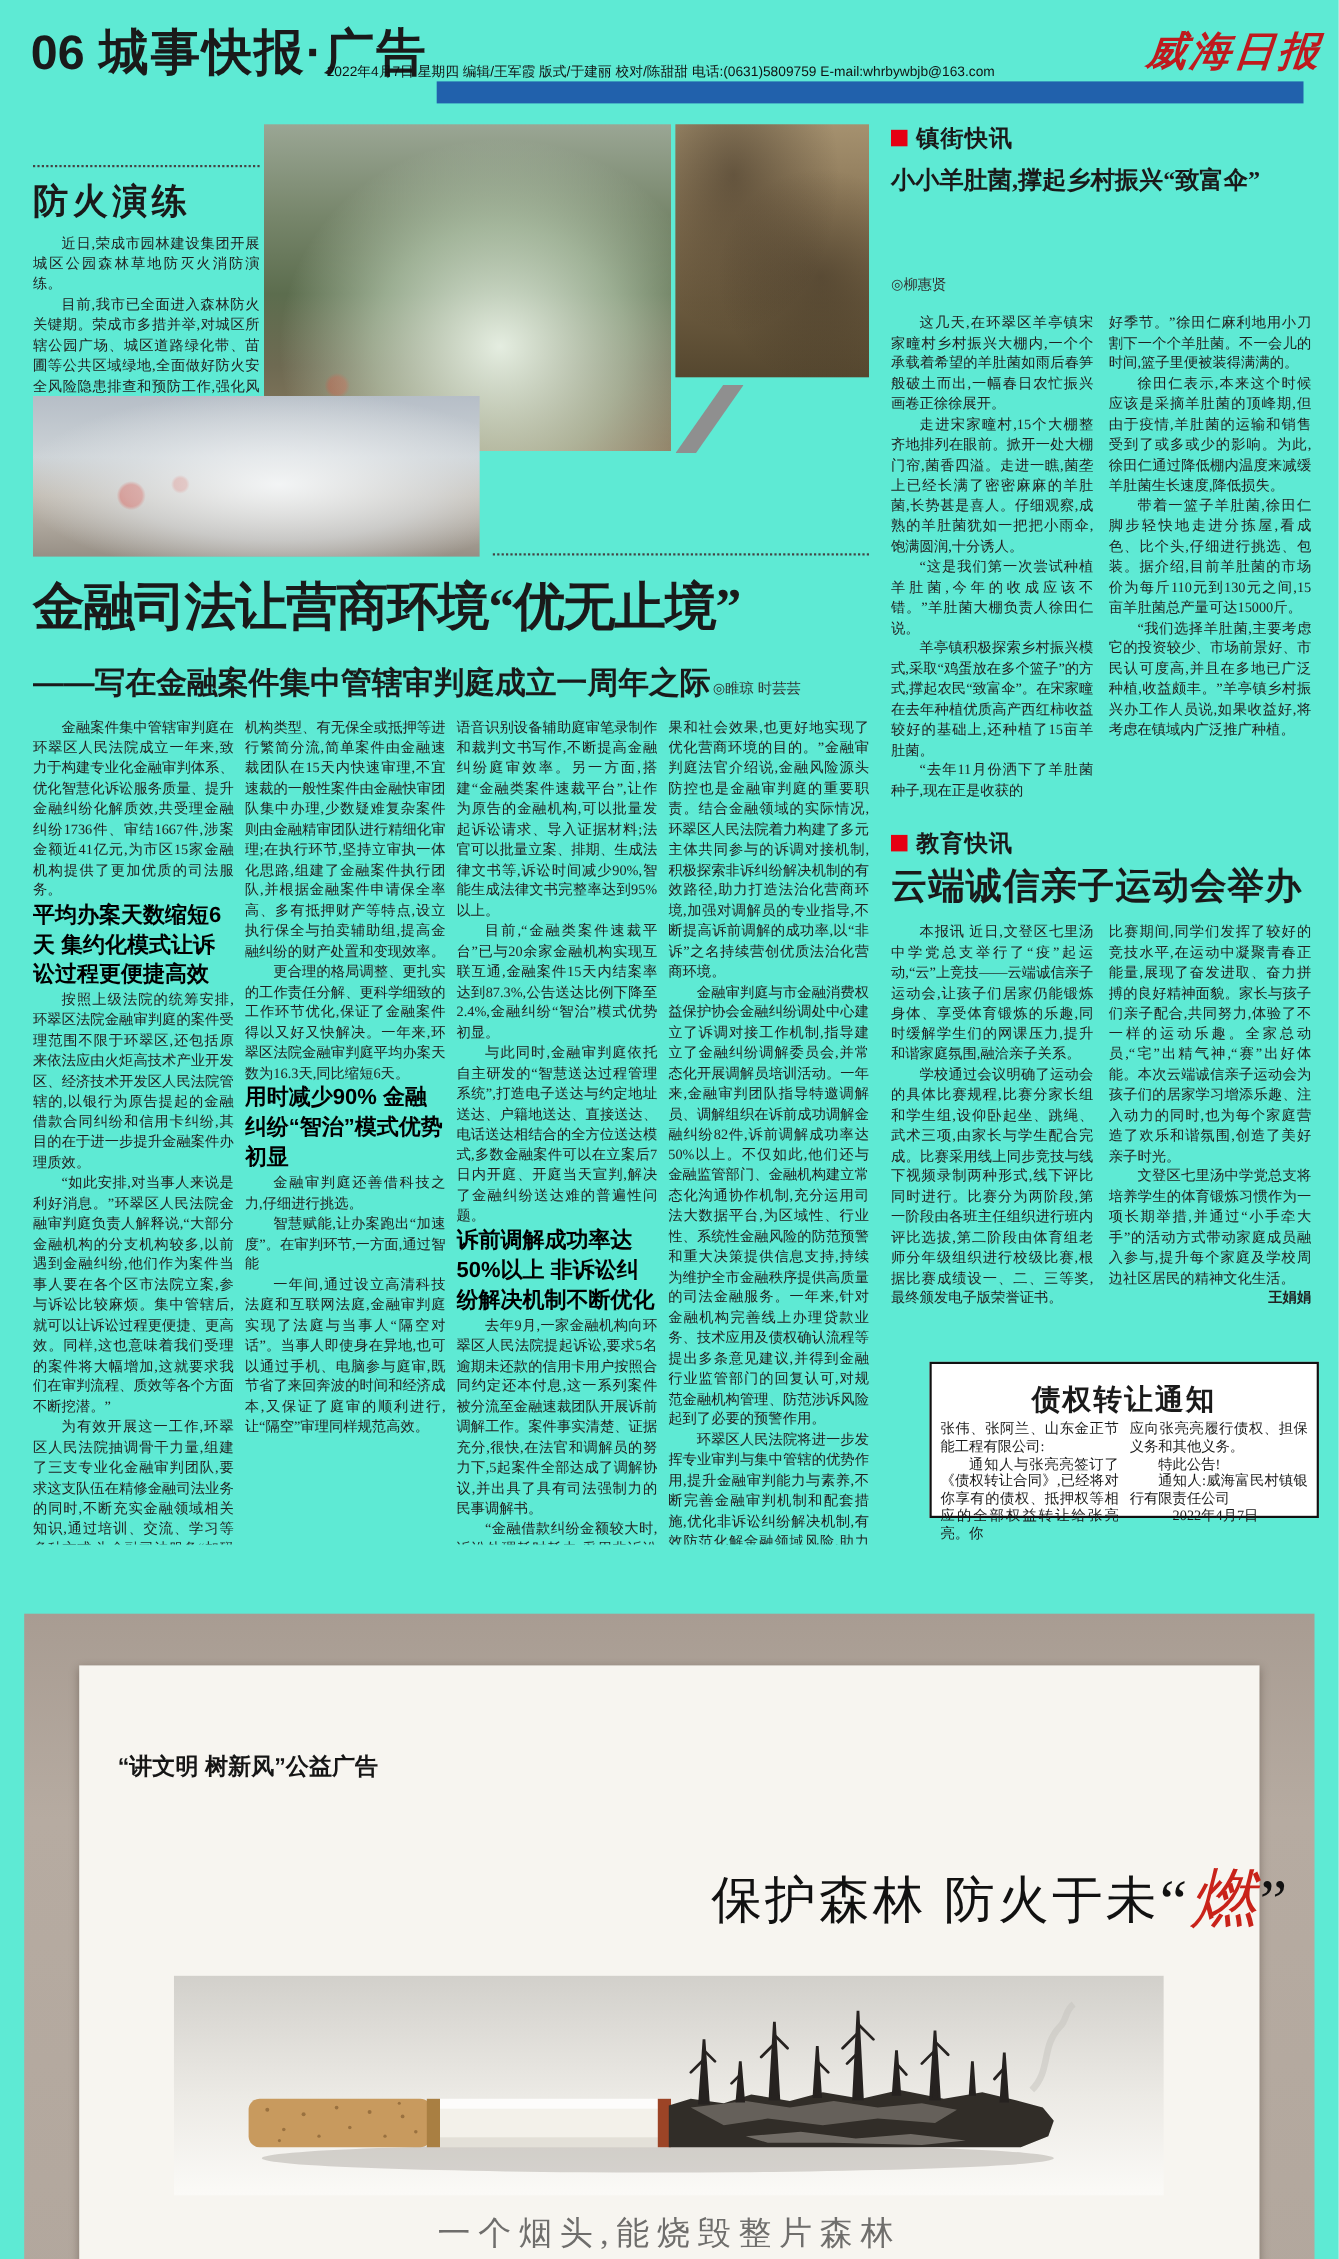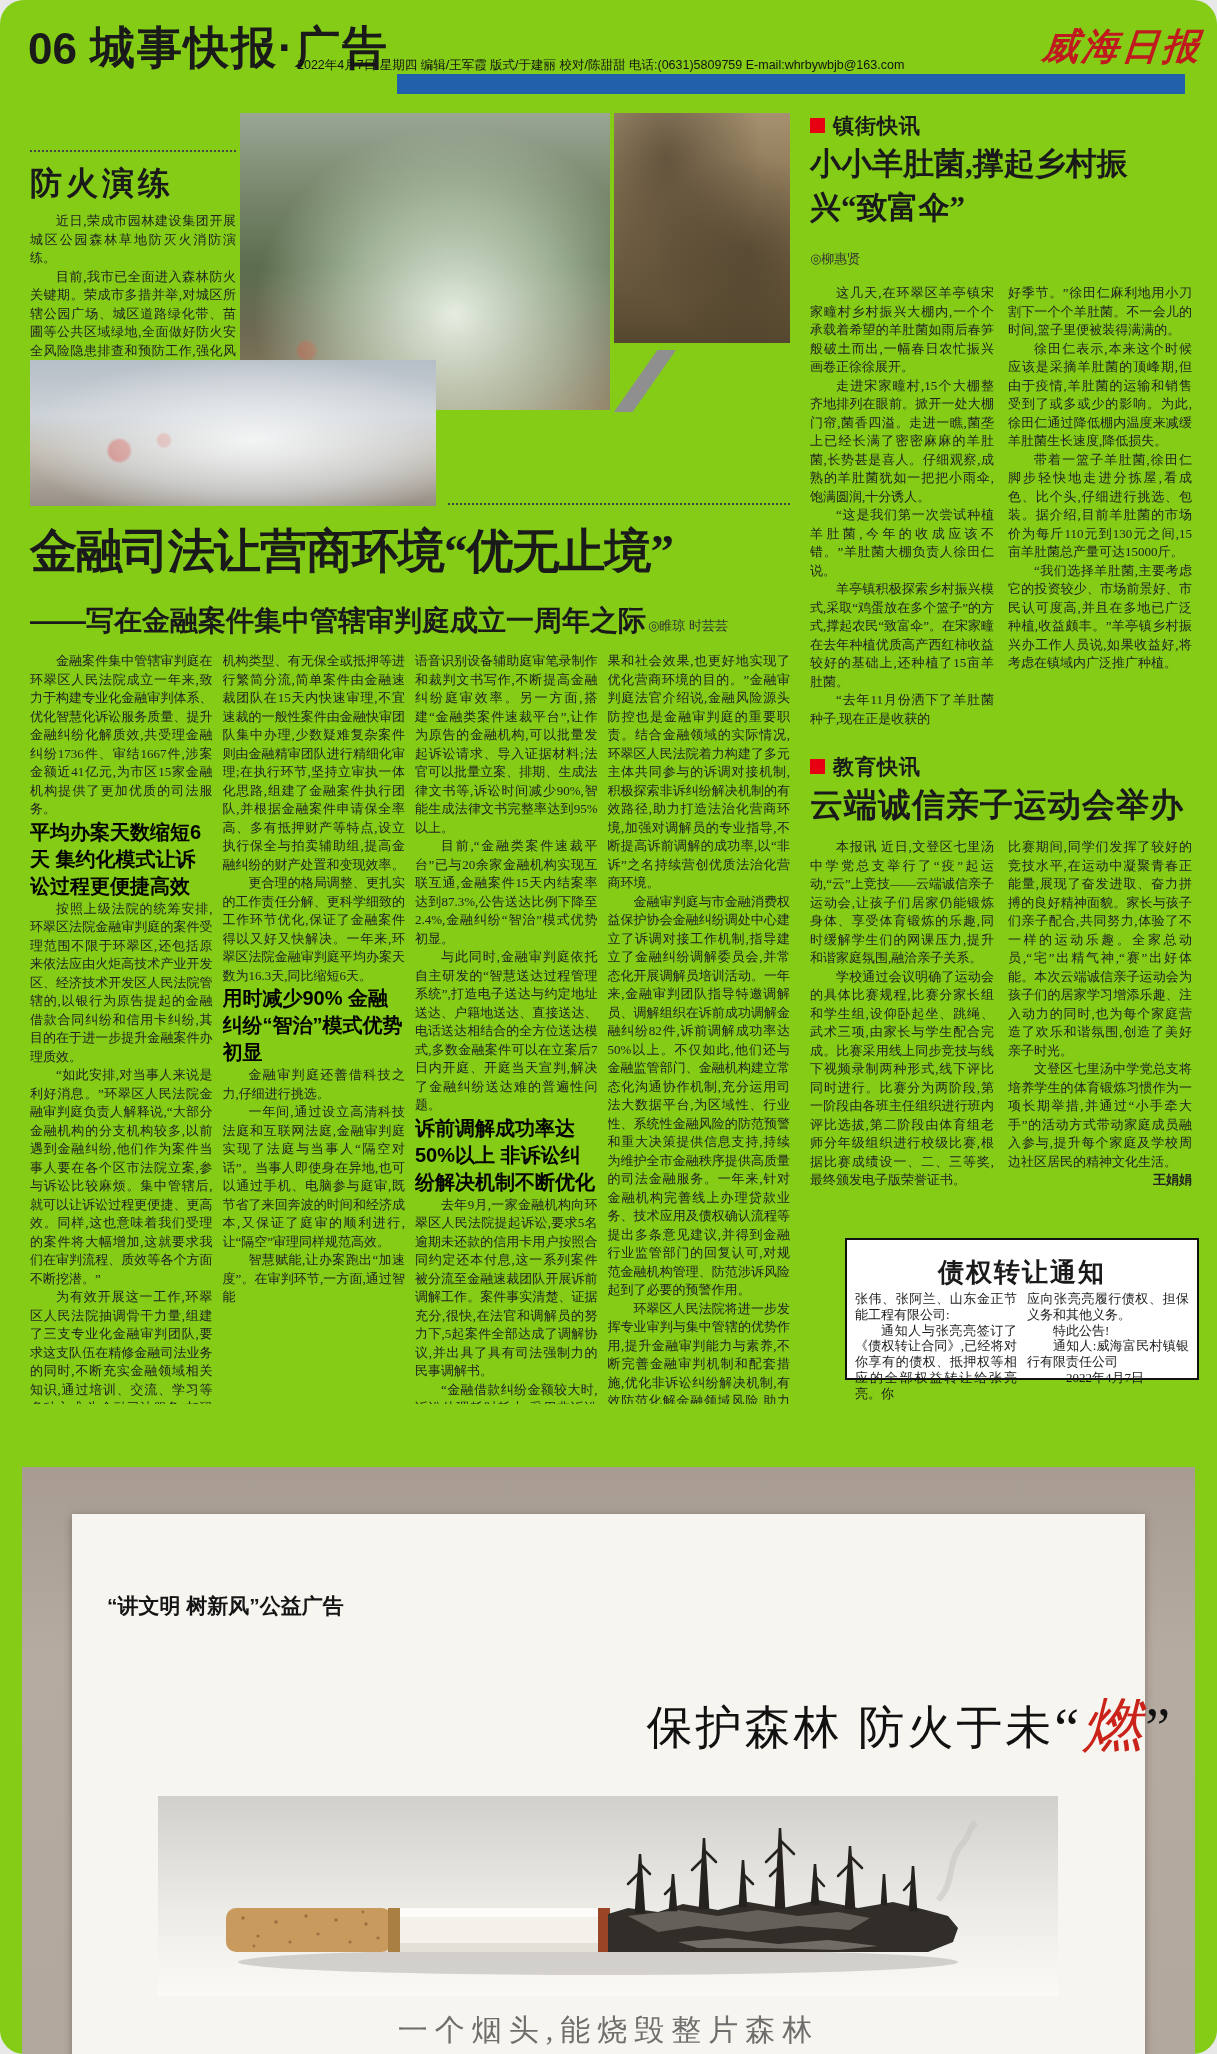--- a/index.html
+++ b/index.html
@@ -1,17 +1,17 @@
 <!DOCTYPE html>
 <html><head>
 <meta charset="utf-8">
 <style>
   html,body{margin:0;padding:0;background:#e8e8e8;}
-  .page{position:relative;width:1217px;height:2054px;background:#84cc16;margin:0 auto;
-        font-family:"Liberation Sans","DejaVu Sans",sans-serif;color:#1a1a1a;overflow:hidden;border-radius:24px;}
+  .page{position:relative;width:1217px;height:2054px;background:#5eead4;margin:0 auto;
+        font-family:"Liberation Sans","DejaVu Sans",sans-serif;color:#1a1a1a;overflow:hidden;}
   .abs{position:absolute;}
 
   
   .pageno{left:28px;top:24px;font-size:44px;font-weight:900;letter-spacing:0;}
   .section-title{left:90px;top:18px;font-size:45px;font-weight:900;letter-spacing:2px;}
   .info-line{left:297px;top:57px;font-size:12.5px;color:#111;white-space:nowrap;}
   .masthead{left:1042px;top:22px;font-size:37px;font-weight:900;font-style:italic;
             font-family:"Liberation Serif","DejaVu Serif",serif;color:#bf1a1e;
             letter-spacing:3px;transform:skewX(-5deg);}
   .blue-bar{left:397px;top:74px;width:788px;height:20px;background:#2161ac;}
@@ -63,21 +63,21 @@
   .fin-subrow{left:30px;top:602px;width:762px;display:flex;align-items:baseline;gap:2px;}
   .fin-subtitle{font-size:28px;font-weight:700;}
   .byline{font-size:13px;color:#333;}
   .fin-cols{left:30px;top:652px;width:760px;height:752px;display:flex;gap:10px;}
   .fin-col{flex:1;overflow:hidden;}
 
   
   .tag-row{font-size:21px;font-weight:800;letter-spacing:1px;}
   .tagsq{display:inline-block;width:15px;height:15px;background:#e60012;margin-right:8px;}
   .town-tag{left:810px;top:112px;}
-  .town-head{left:810px;top:142px;width:382px;font-size:31px;line-height:44px;font-weight:900;
+  .town-head{left:810px;top:142px;width:382px;font-size:22px;line-height:44px;font-weight:900;
              font-family:"Liberation Serif","DejaVu Serif",serif;}
   .town-byline{left:810px;top:250px;}
   .town-body{left:810px;top:284px;width:382px;height:462px;display:flex;gap:14px;}
   .subcol{flex:1;overflow:hidden;}
   .edu-tag{left:810px;top:753px;}
   .edu-head{left:810px;top:783px;width:382px;font-size:33px;font-weight:900;white-space:nowrap;
             font-family:"Liberation Serif","DejaVu Serif",serif;letter-spacing:1px;}
   .edu-body{left:810px;top:838px;width:382px;height:352px;display:flex;gap:14px;}
 
   
@@ -143,22 +143,22 @@
       <p>按照上级法院的统筹安排,环翠区法院金融审判庭的案件受理范围不限于环翠区,还包括原来依法应由火炬高技术产业开发区、经济技术开发区人民法院管辖的,以银行为原告提起的金融借款合同纠纷和信用卡纠纷,其目的在于进一步提升金融案件办理质效。</p>
       <p>“如此安排,对当事人来说是利好消息。”环翠区人民法院金融审判庭负责人解释说,“大部分金融机构的分支机构较多,以前遇到金融纠纷,他们作为案件当事人要在各个区市法院立案,参与诉讼比较麻烦。集中管辖后,就可以让诉讼过程更便捷、更高效。同样,这也意味着我们受理的案件将大幅增加,这就要求我们在审判流程、质效等各个方面不断挖潜。”</p>
       <p>为有效开展这一工作,环翠区人民法院抽调骨干力量,组建了三支专业化金融审判团队,要求这支队伍在精修金融司法业务的同时,不断充实金融领域相关知识,通过培训、交流、学习等多种方式,为金融司法服务“加码加力”。</p>
 
     </div>
     <div class="fin-col">
       <p class="cont">机构类型、有无保全或抵押等进行繁简分流,简单案件由金融速裁团队在15天内快速审理,不宜速裁的一般性案件由金融快审团队集中办理,少数疑难复杂案件则由金融精审团队进行精细化审理;在执行环节,坚持立审执一体化思路,组建了金融案件执行团队,并根据金融案件申请保全率高、多有抵押财产等特点,设立执行保全与拍卖辅助组,提高金融纠纷的财产处置和变现效率。</p>
       <p>更合理的格局调整、更扎实的工作责任分解、更科学细致的工作环节优化,保证了金融案件得以又好又快解决。一年来,环翠区法院金融审判庭平均办案天数为16.3天,同比缩短6天。</p>
       <p class="subhead">用时减少90% 金融纠纷“智治”模式优势初显</p>
       <p>金融审判庭还善借科技之力,仔细进行挑选。</p>
+      <p>智慧赋能,让办案跑出“加速度”。在审判环节,一方面,通过智能</p>
       <p>一年间,通过设立高清科技法庭和互联网法庭,金融审判庭实现了法庭与当事人“隔空对话”。当事人即使身在异地,也可以通过手机、电脑参与庭审,既节省了来回奔波的时间和经济成本,又保证了庭审的顺利进行,让“隔空”审理同样规范高效。</p>
-      <p>智慧赋能,让办案跑出“加速度”。在审判环节,一方面,通过智能</p>
     </div>
     <div class="fin-col">
       <p class="cont">语音识别设备辅助庭审笔录制作和裁判文书写作,不断提高金融纠纷庭审效率。另一方面,搭建“金融类案件速裁平台”,让作为原告的金融机构,可以批量发起诉讼请求、导入证据材料;法官可以批量立案、排期、生成法律文书等,诉讼时间减少90%,智能生成法律文书完整率达到95%以上。</p>
       <p>目前,“金融类案件速裁平台”已与20余家金融机构实现互联互通,金融案件15天内结案率达到87.3%,公告送达比例下降至2.4%,金融纠纷“智治”模式优势初显。</p>
       <p>与此同时,金融审判庭依托自主研发的“智慧送达过程管理系统”,打造电子送达与约定地址送达、户籍地送达、直接送达、电话送达相结合的全方位送达模式,多数金融案件可以在立案后7日内开庭、开庭当天宣判,解决了金融纠纷送达难的普遍性问题。</p>
       <p class="subhead">诉前调解成功率达50%以上 非诉讼纠纷解决机制不断优化</p>
       <p>去年9月,一家金融机构向环翠区人民法院提起诉讼,要求5名逾期未还款的信用卡用户按照合同约定还本付息,这一系列案件被分流至金融速裁团队开展诉前调解工作。案件事实清楚、证据充分,很快,在法官和调解员的努力下,5起案件全部达成了调解协议,并出具了具有司法强制力的民事调解书。</p>
       <p>“金融借款纠纷金额较大时,诉讼处理耗时耗力,采用非诉讼纠纷解决机制降低了金融纠纷化解时间和经济成本,最大程度平衡双方当事人利益,具有良好的法律效</p>
     </div>
     <div class="fin-col">

